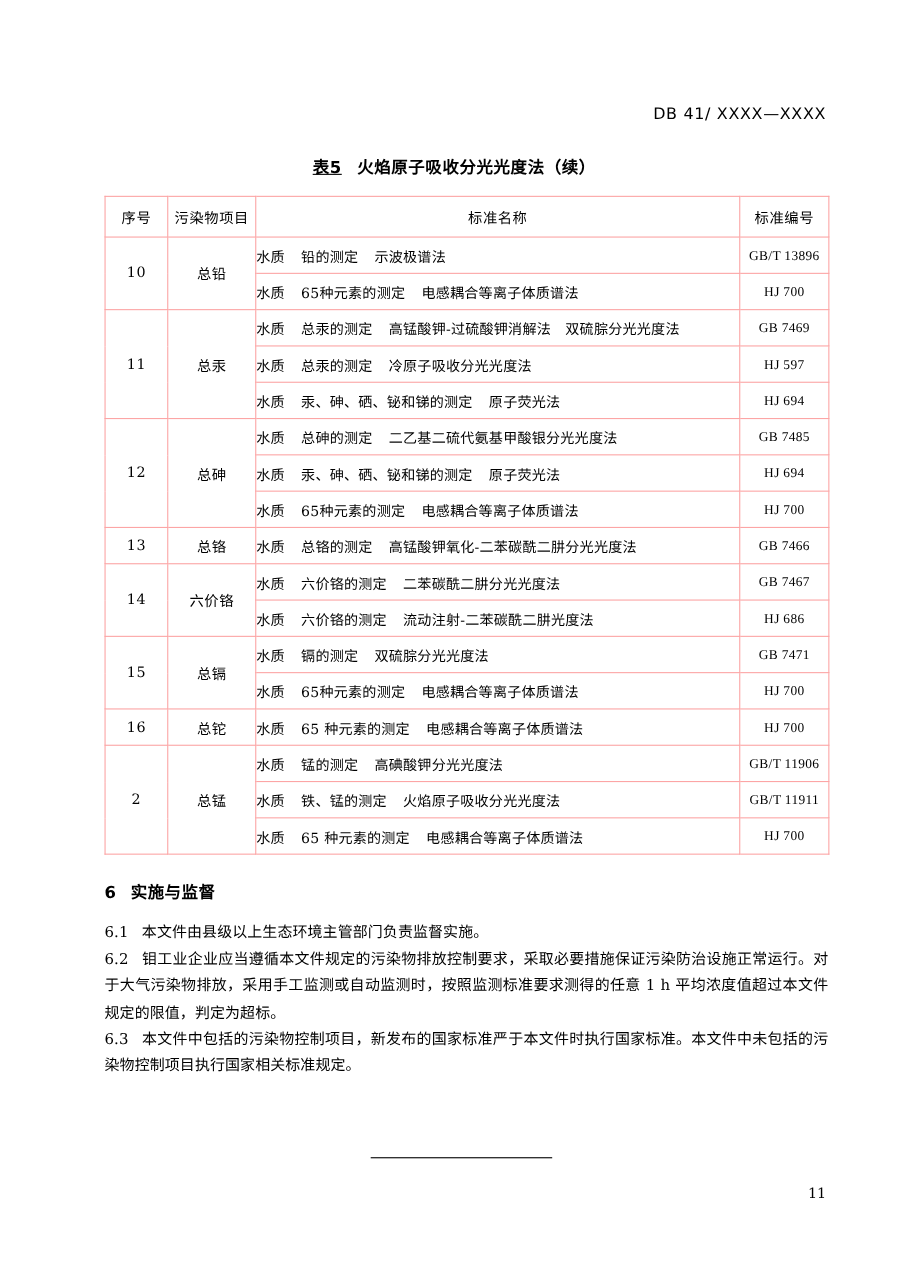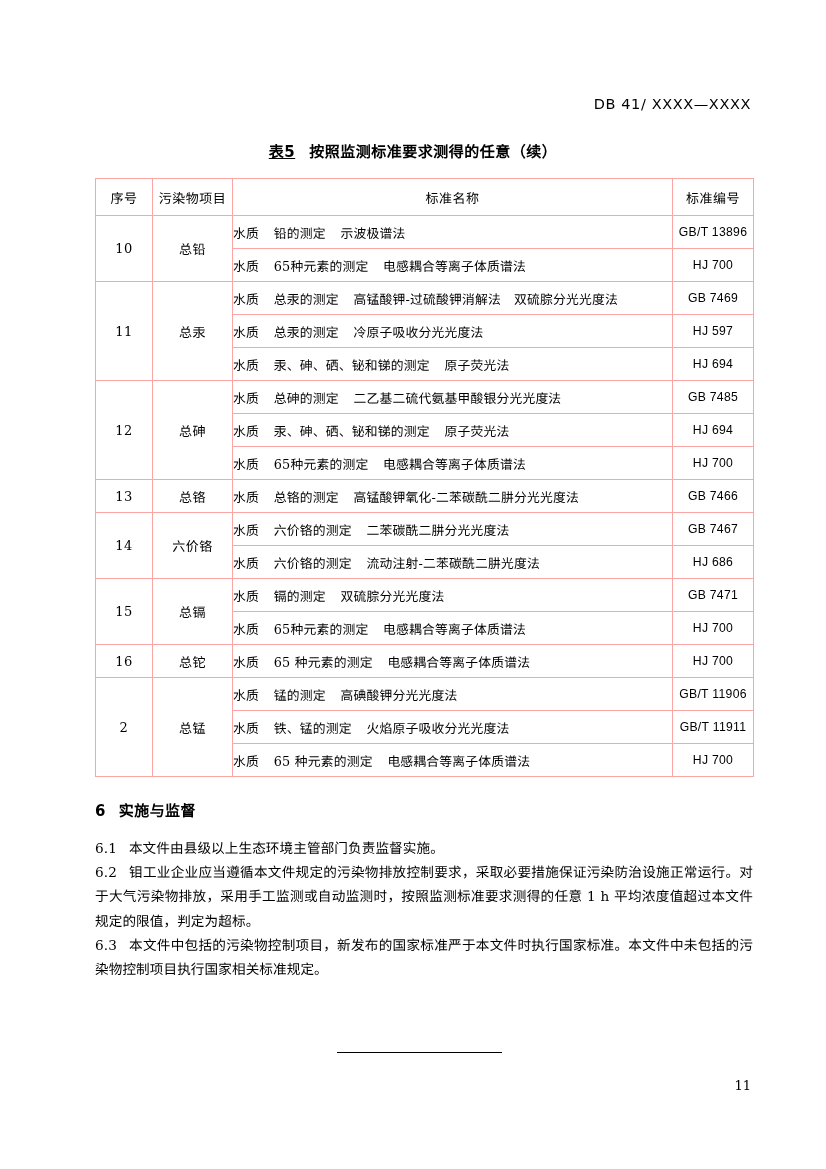--- a/index.html
+++ b/index.html
@@ -88,21 +88,21 @@
   }
   td.c-name {
     text-align: left;
     padding: 0 6px 0 10px;
     letter-spacing: 0.2px;
     font-size: 12.8px;
     white-space: nowrap;
   }
   td.c-code {
     text-align: center;
-    font-family: Liberation Sans, sans-serif;
+    font-family: Liberation Serif, serif;
     font-size: 12.2px;
     letter-spacing: 0.3px;
     white-space: nowrap;
   }
   tbody tr { height: 33px; }
 
   .name-sep { display: inline-block; width: 1.15em; }
 
   
   .section-head {
@@ -151,21 +151,21 @@
   }
 </style>
 </head>
 <body>
 
 <div class="page">
 
   <div class="doc-header">DB 41/ XXXX—XXXX</div>
 
   <div class="table-caption">
-    <span class="cap-num">表5</span><span>按照监测标准要求测得的任意（续）</span>
+    <span class="cap-num">表5</span><span>火焰原子吸收分光光度法（续）</span>
   </div>
 
   <div class="std-table-wrap">
     <table class="std-table">
       <colgroup>
         <col class="col-no">
           <col class="col-item">
           <col class="col-name">
           <col class="col-code">
       </colgroup>

